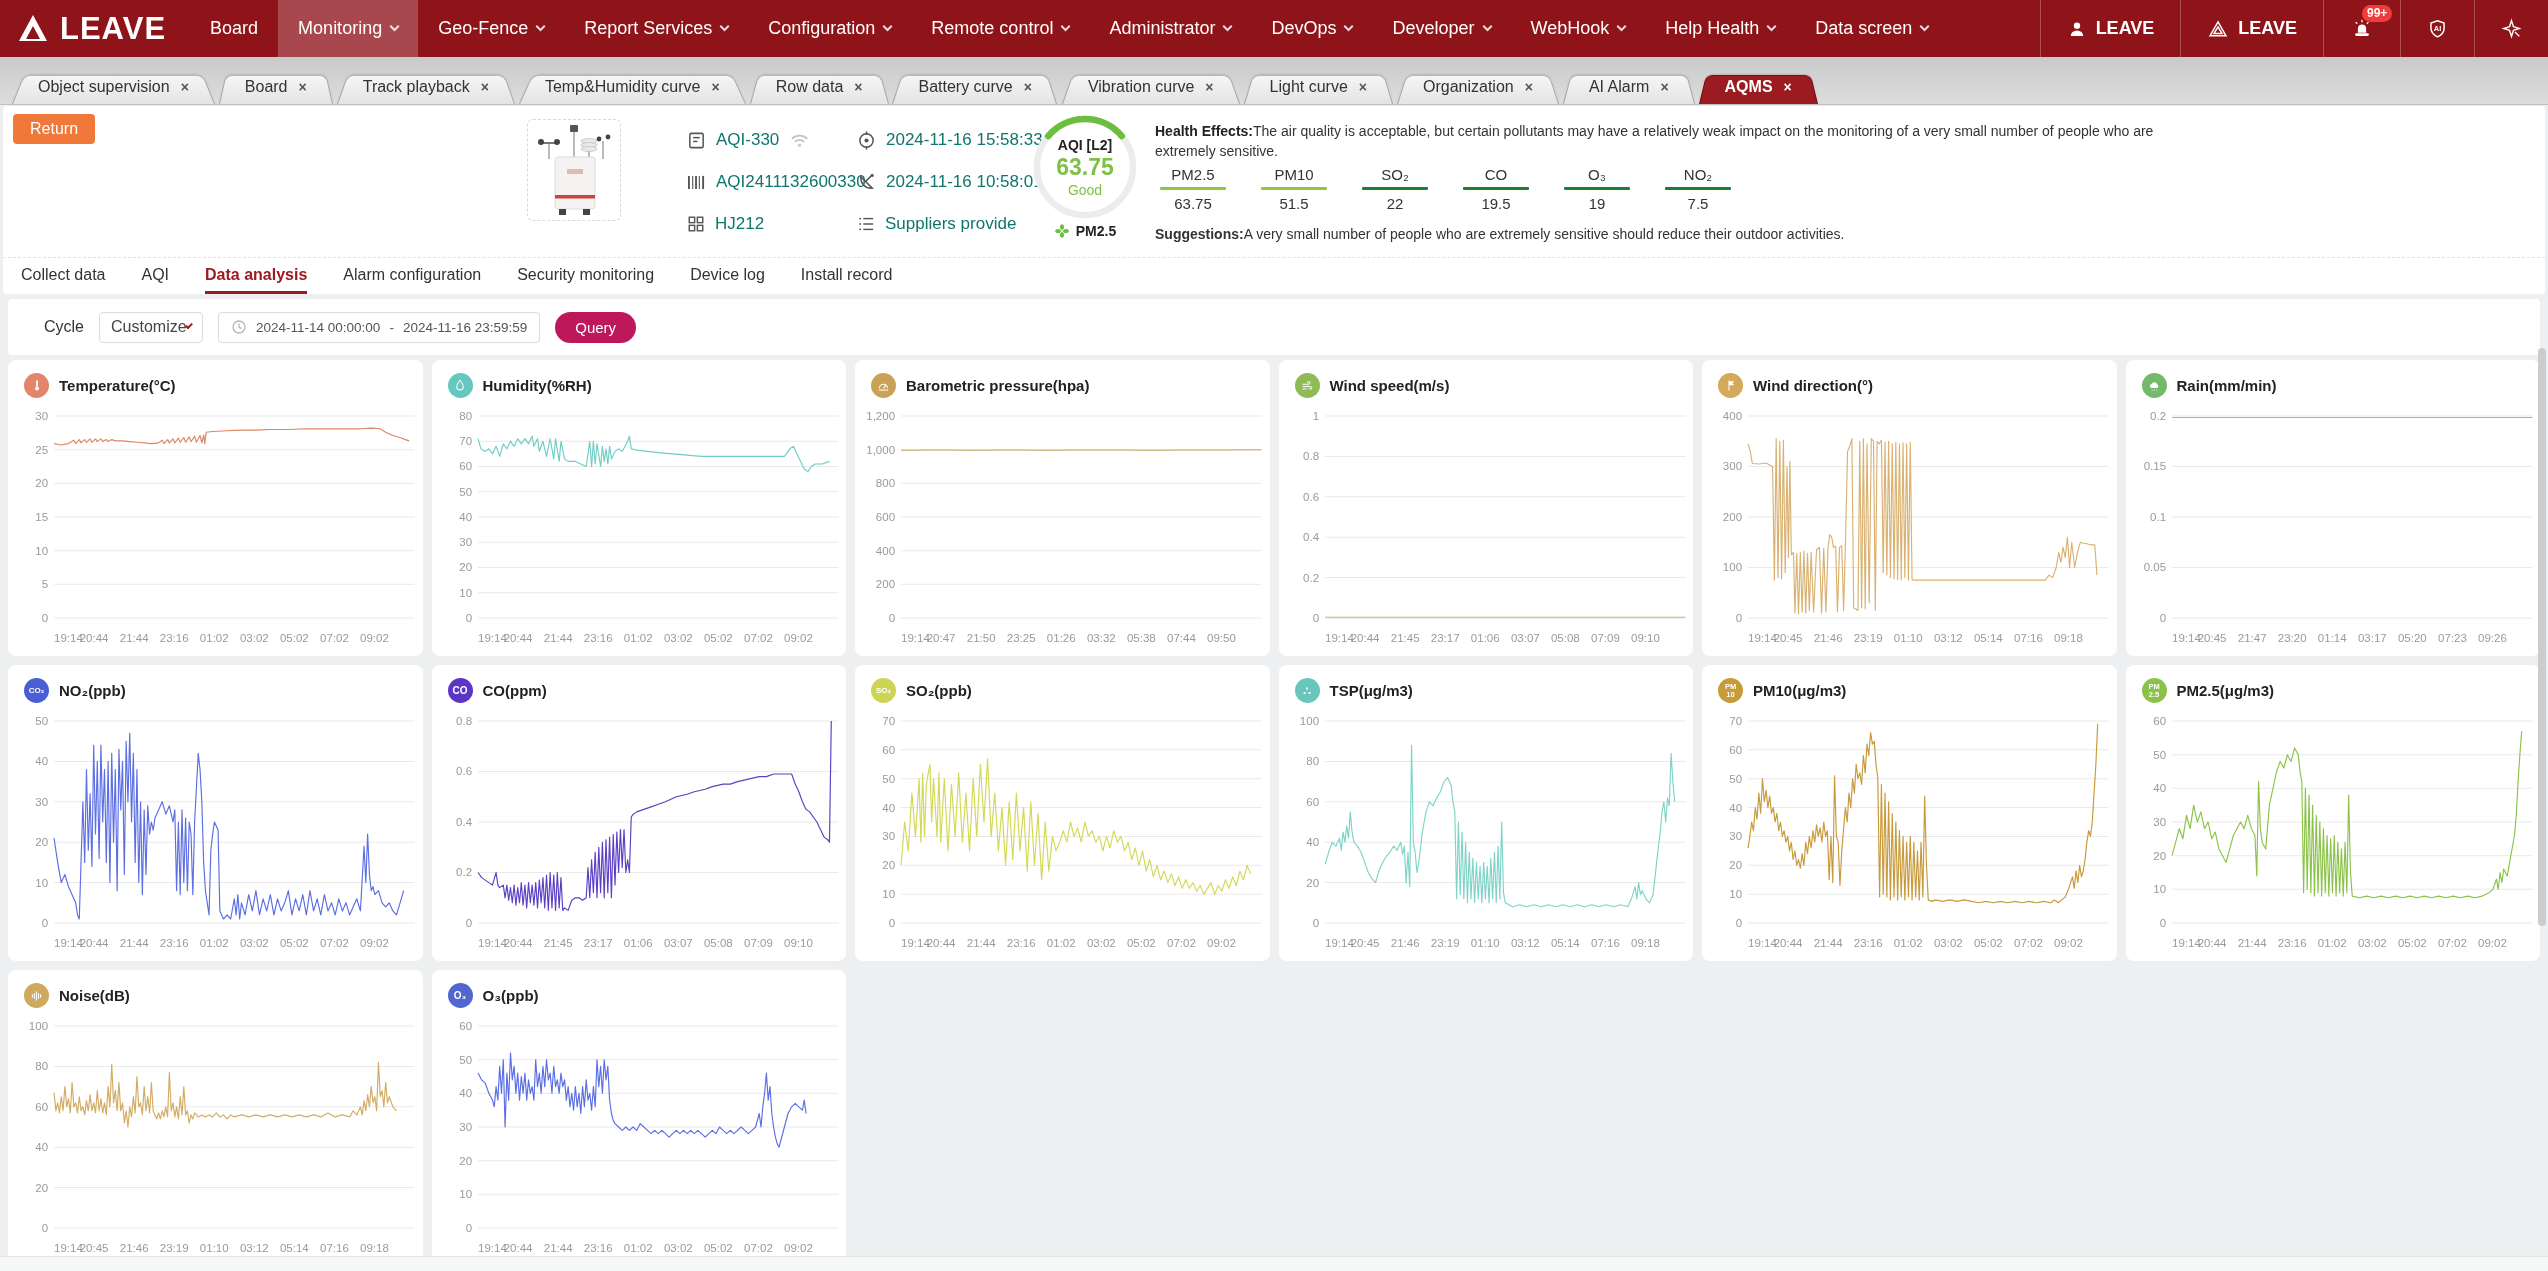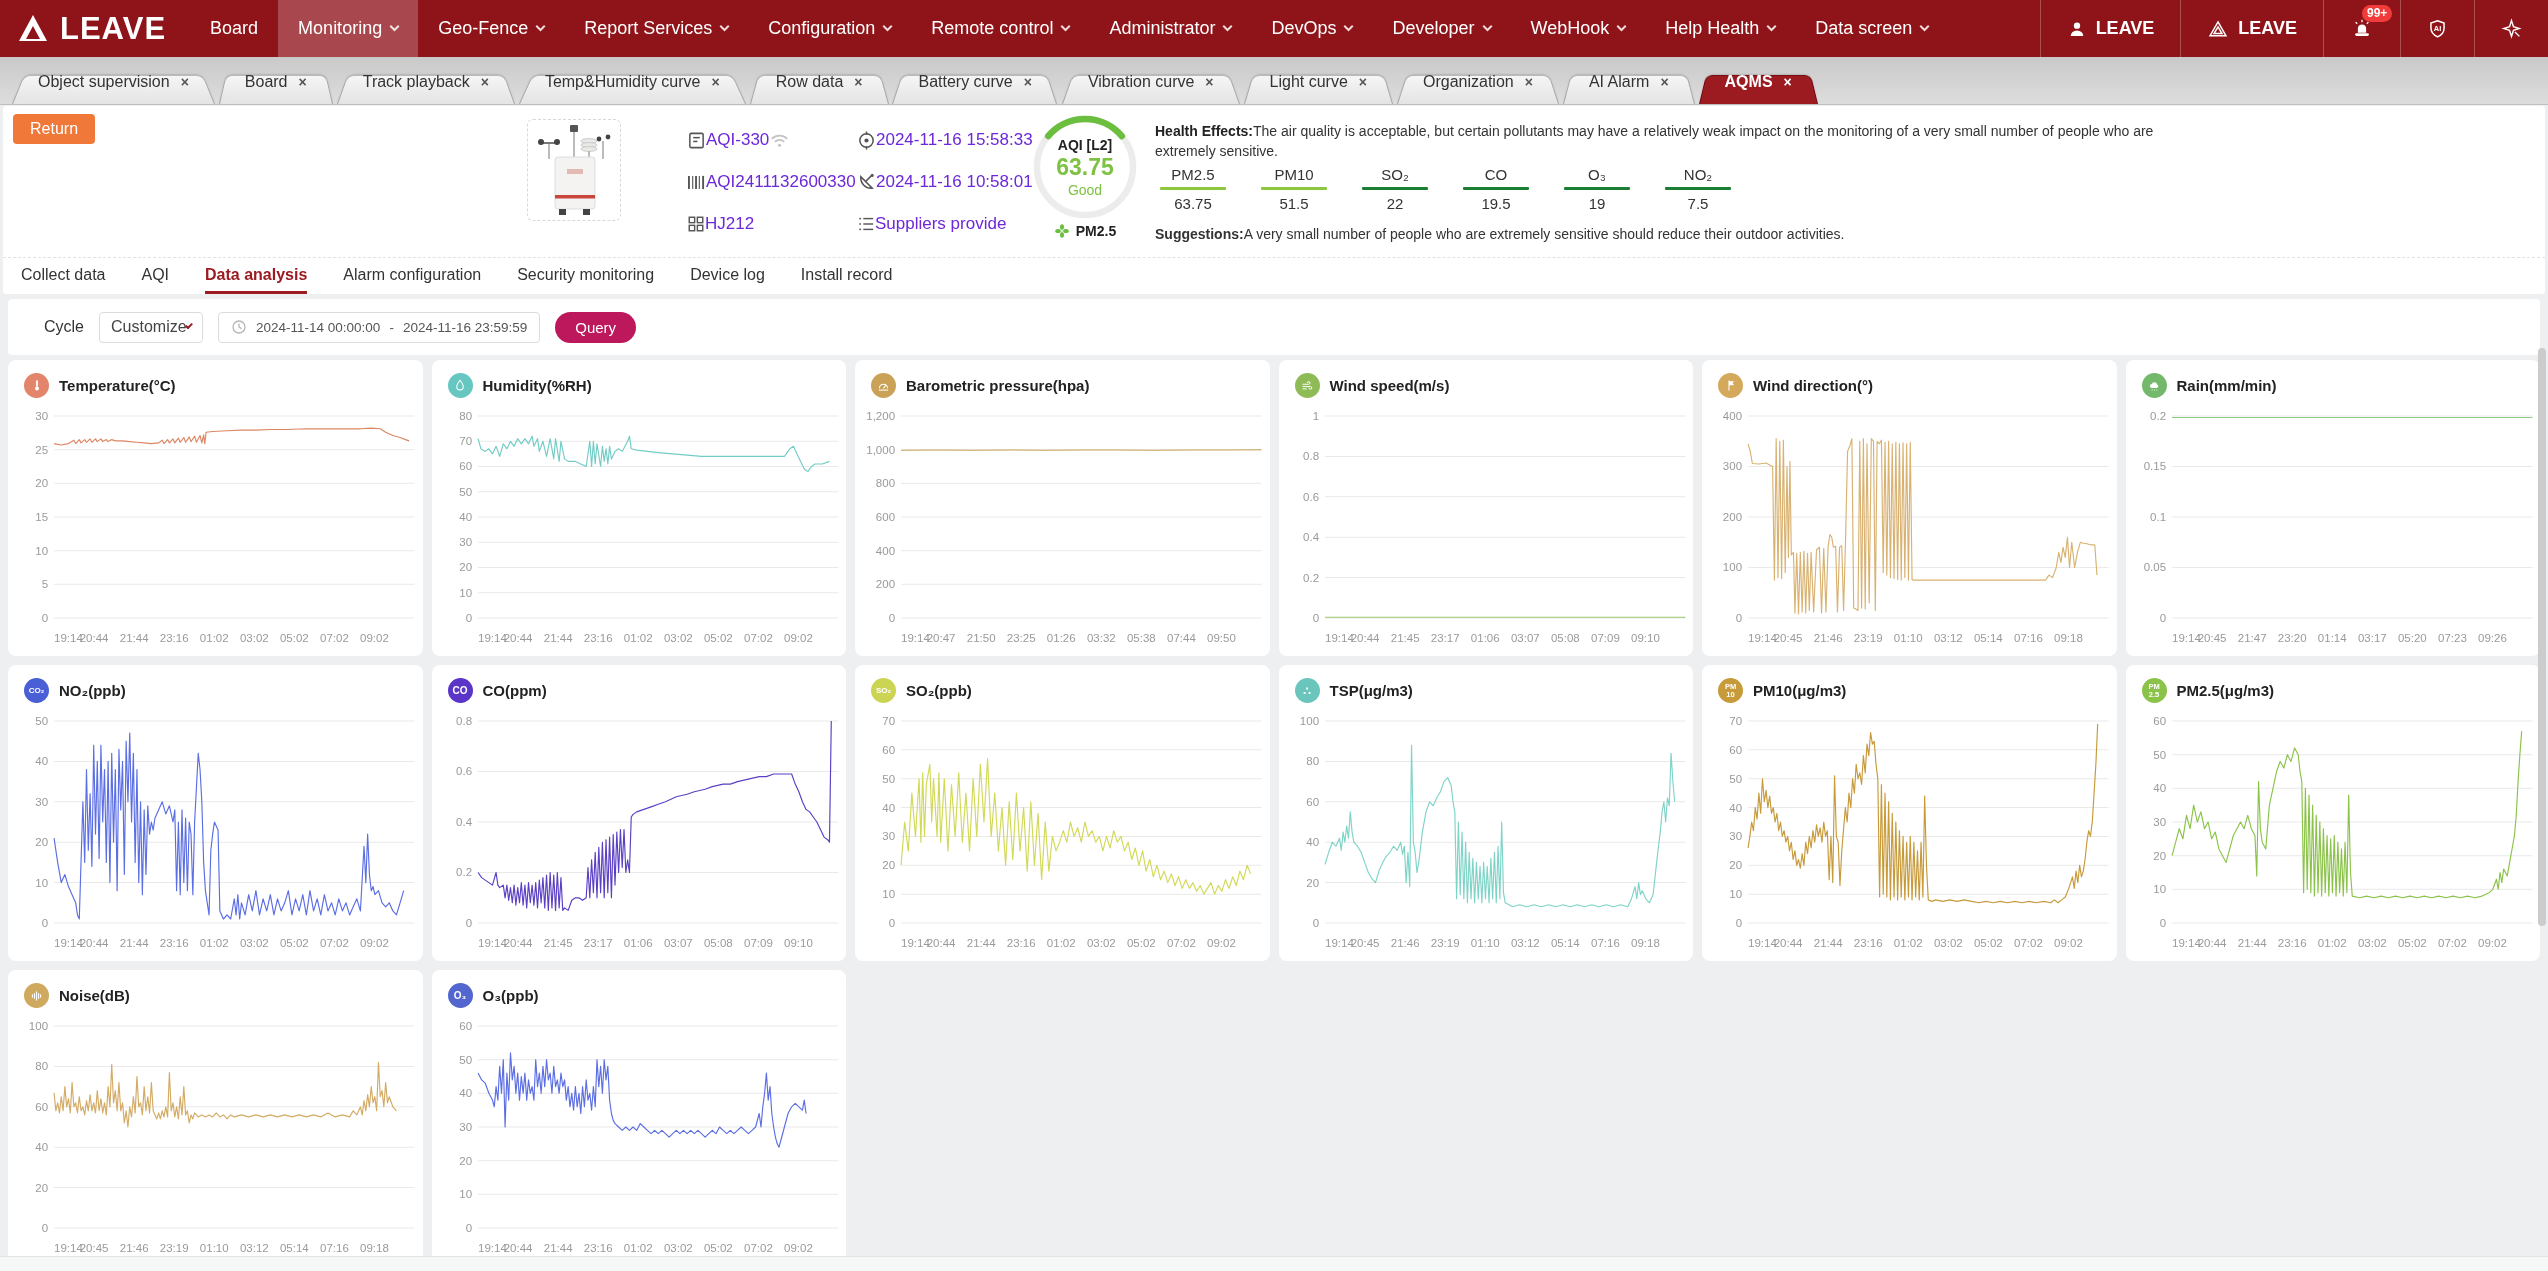--- a/index.html
+++ b/index.html
@@ -13,33 +13,33 @@
 .menu-item { display:flex; align-items:center; padding:0 20px; font-size:18px; cursor:pointer; white-space:nowrap; }
 .menu-item.active { background:#a8474d; }
 .chev { width:7px; height:7px; border-right:2px solid rgba(255,255,255,.85); border-bottom:2px solid rgba(255,255,255,.85); transform:rotate(45deg); margin-left:9px; margin-top:-4px; }
 .nav-right { margin-left:auto; display:flex; align-items:stretch; }
 .nr-item { display:flex; align-items:center; gap:9px; padding:0 26px; border-left:1px solid rgba(255,255,255,.25); font-weight:bold; font-size:18px; cursor:pointer; }
 .nr-icon { position:relative; display:flex; align-items:center; }
 .badge { position:absolute; top:-13px; left:12px; background:#f23c3c; color:#fff; font-size:12px; font-weight:bold; line-height:17px; height:17px; padding:0 5px; border-radius:9px; white-space:nowrap; }
 
 
 .tabstrip { height:48px; background:linear-gradient(#c9c9c9,#dddddd); display:flex; align-items:flex-end; padding-left:12px; border-bottom:1px solid #c0c0c0; }
-.tab { position:relative; height:33px; line-height:21px; padding:0 26px; margin-right:4px; font-size:16px; color:#333; cursor:pointer; white-space:nowrap; }
+.tab { position:relative; height:33px; line-height:32px; padding:0 26px; margin-right:4px; font-size:16px; color:#333; cursor:pointer; white-space:nowrap; }
 .tab::before { content:""; position:absolute; inset:0; background:linear-gradient(#f6f6f6,#e4e4e4); border:1px solid #a6a6a6; border-bottom:none; border-radius:8px 8px 0 0; transform:perspective(6px) rotateX(1.4deg); transform-origin:bottom; box-shadow:0 -1px 2px rgba(0,0,0,.15); }
 .tab > span { position:relative; z-index:1; }
 .tab .close { margin-left:11px; font-size:14px; color:#555; font-weight:bold; }
 .tab.active::before { background:#9b1b21; border-color:#70090f; }
 .tab.active { color:#fff; font-weight:bold; }
 .tab.active .close { color:#fff; }
 
 
 .panel { position:relative; background:#fff; margin:1px 3px 0; border-radius:3px; height:188px; }
 .btn-return { position:absolute; left:10px; top:8px; background:#f0793a; color:#fff; font-size:16px; padding:6px 17px; border-radius:4px; cursor:pointer; }
 .device-img { position:absolute; left:524px; top:13px; width:94px; height:102px; border:1px dashed #d8d8d8; border-radius:6px; display:flex; align-items:center; justify-content:center; }
-.info-row { position:absolute; display:flex; align-items:center; font-size:17px; color:#6d28d9; white-space:nowrap; }
+.info-row { position:absolute; display:flex; align-items:center; gap:10px; font-size:17px; color:#0f766e; white-space:nowrap; }
 .gauge { position:absolute; left:1024px; top:9px; width:116px; text-align:center; }
 .gauge-circle { position:relative; width:104px; height:104px; margin:0 auto; }
 .gauge-texts { position:absolute; inset:0; display:flex; flex-direction:column; align-items:center; justify-content:center; gap:1px; }
 .gauge-title { font-size:14px; font-weight:bold; color:#222; }
 .gauge-value { font-size:23px; font-weight:bold; color:#7ec143; }
 .gauge-level { font-size:14px; color:#7ec143; }
 .gauge-primary { margin-top:4px; font-size:14px; font-weight:bold; color:#222; display:flex; gap:6px; justify-content:center; align-items:center; }
 .health { position:absolute; left:1152px; top:15px; width:1010px; font-size:14px; color:#333; line-height:1.45; }
 .health b { color:#222; }
 .pollutants { position:absolute; left:1148px; top:60px; display:flex; }

